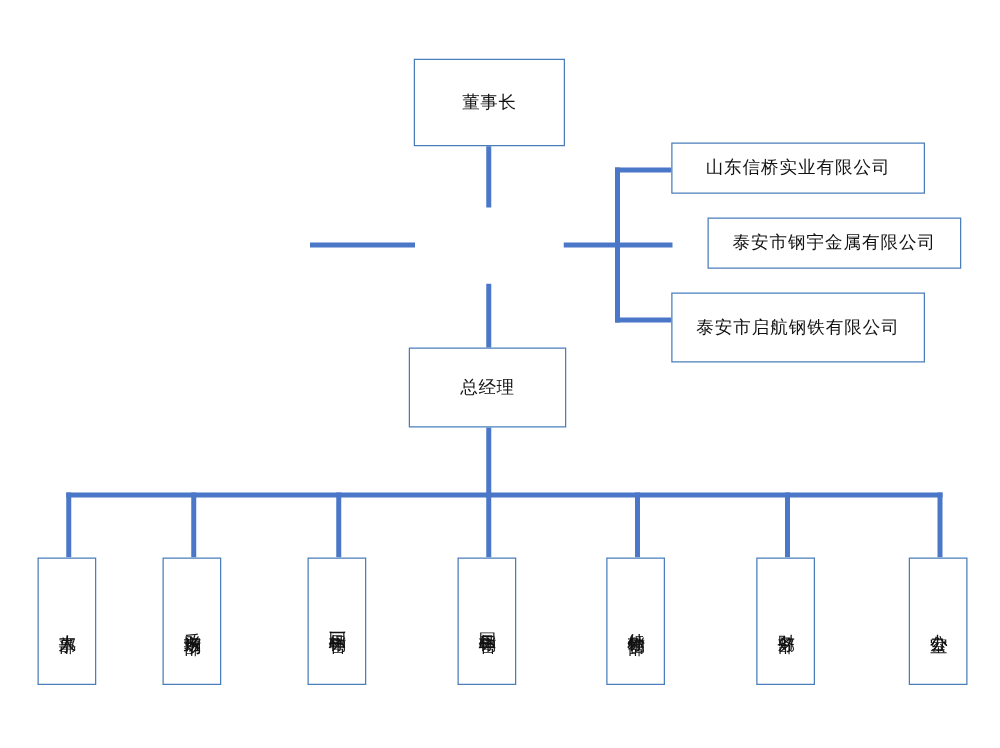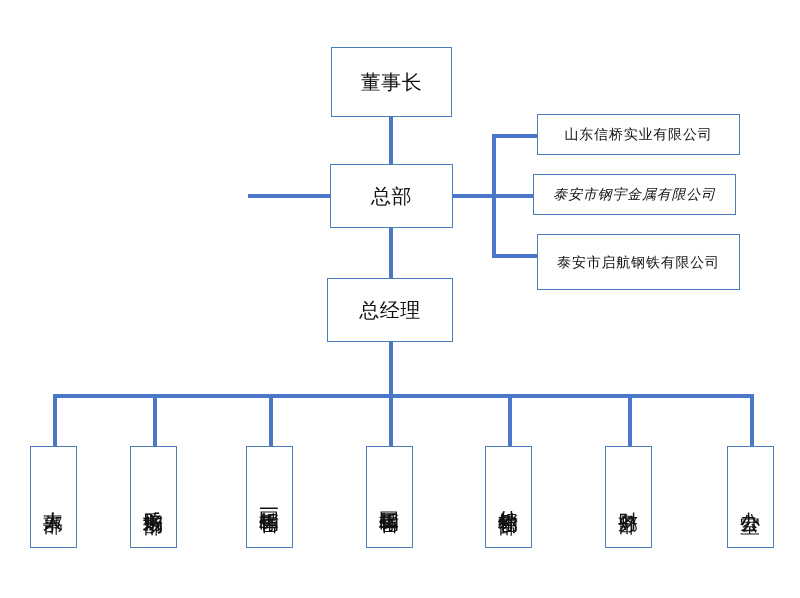--- a/index.html
+++ b/index.html
@@ -22,21 +22,21 @@
     box-sizing: border-box;
     border: 1px solid #4a7ebb;
     background: #ffffff;
     display: flex;
     align-items: center;
     justify-content: center;
     color: #111111;
     z-index: 3;
   }
   .node .node-label {
-    font-size: 20px;
+    font-size: 14px;
     line-height: 1.15;
     letter-spacing: 0.5px;
     white-space: nowrap;
   }
   .node.vertical .node-label {
     writing-mode: vertical-rl;
     text-orientation: upright;
     letter-spacing: 1px;
     line-height: 1.0;
   }
@@ -83,33 +83,30 @@
   <div class="conn v" style="left:389px; top:394px; height:52px;"></div>
   <div class="conn v" style="left:508px; top:394px; height:52px;"></div>
   <div class="conn v" style="left:628px; top:394px; height:52px;"></div>
   <div class="conn v" style="left:750px; top:394px; height:52px;"></div>
 
   <div class="node" style="left:331px; top:47px; width:121px; height:70px;">
     <span class="node-label">董事长</span>
   </div>
 
 
-  <div class="node" style="left:330px; top:164px; width:123px; height:64px;">
-    <span class="node-label">总部</span>
-  </div>
 
   <div class="node company" style="left:537px; top:114px; width:203px; height:41px;">
     <span class="node-label">山东信桥实业有限公司</span>
   </div>
 
   <div class="node" style="left:327px; top:278px; width:126px; height:64px;">
     <span class="node-label">总经理</span>
   </div>
 
-  <div class="node company" style="left:533px; top:174px; width:203px; height:41px;font-style:italic;">
+  <div class="node company" style="left:566px; top:174px; width:203px; height:41px;">
     <span class="node-label">泰安市钢宇金属有限公司</span>
   </div>
 
   <div class="node company" style="left:537px; top:234px; width:203px; height:56px;">
     <span class="node-label">泰安市启航钢铁有限公司</span>
   </div>
 
   <div class="node vertical" style="left:30px; top:446px; width:47px; height:102px;">
     <span class="node-label">人事部</span>
   </div>

